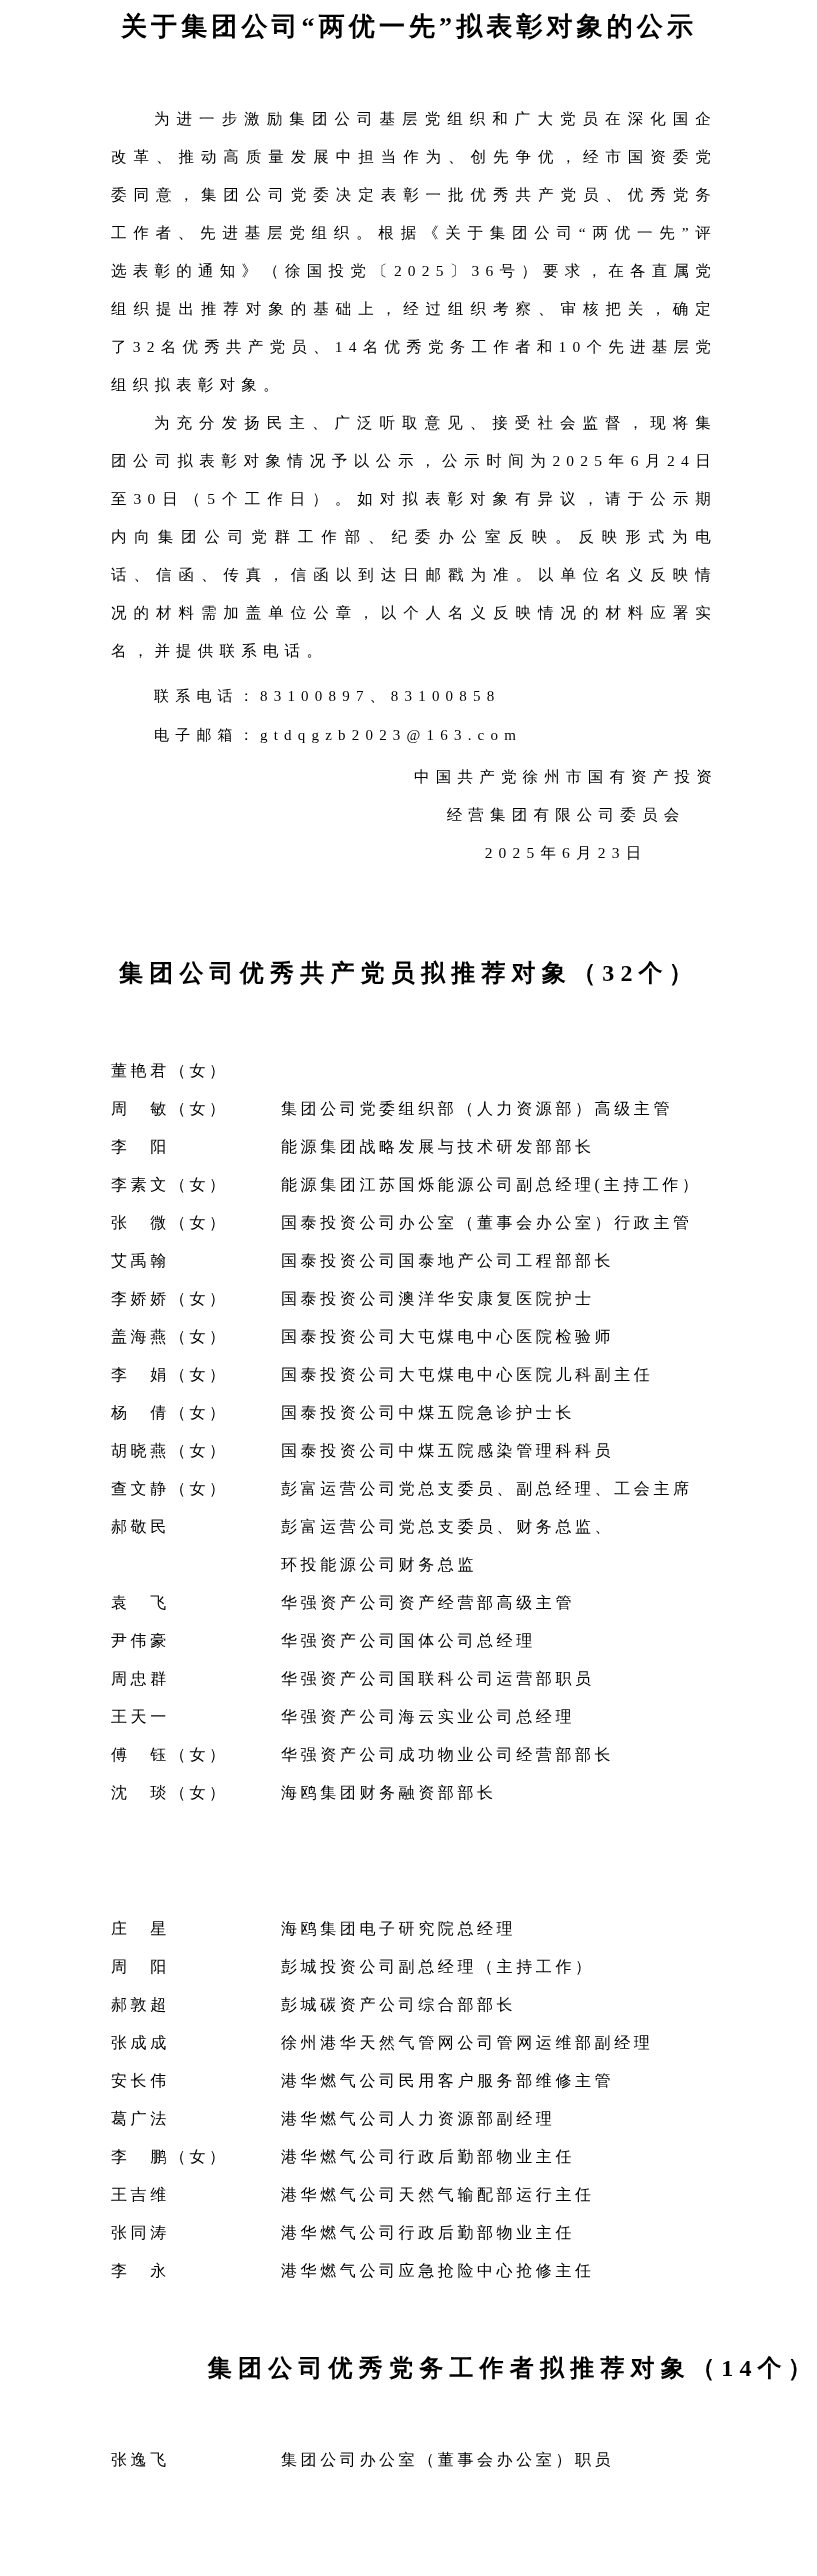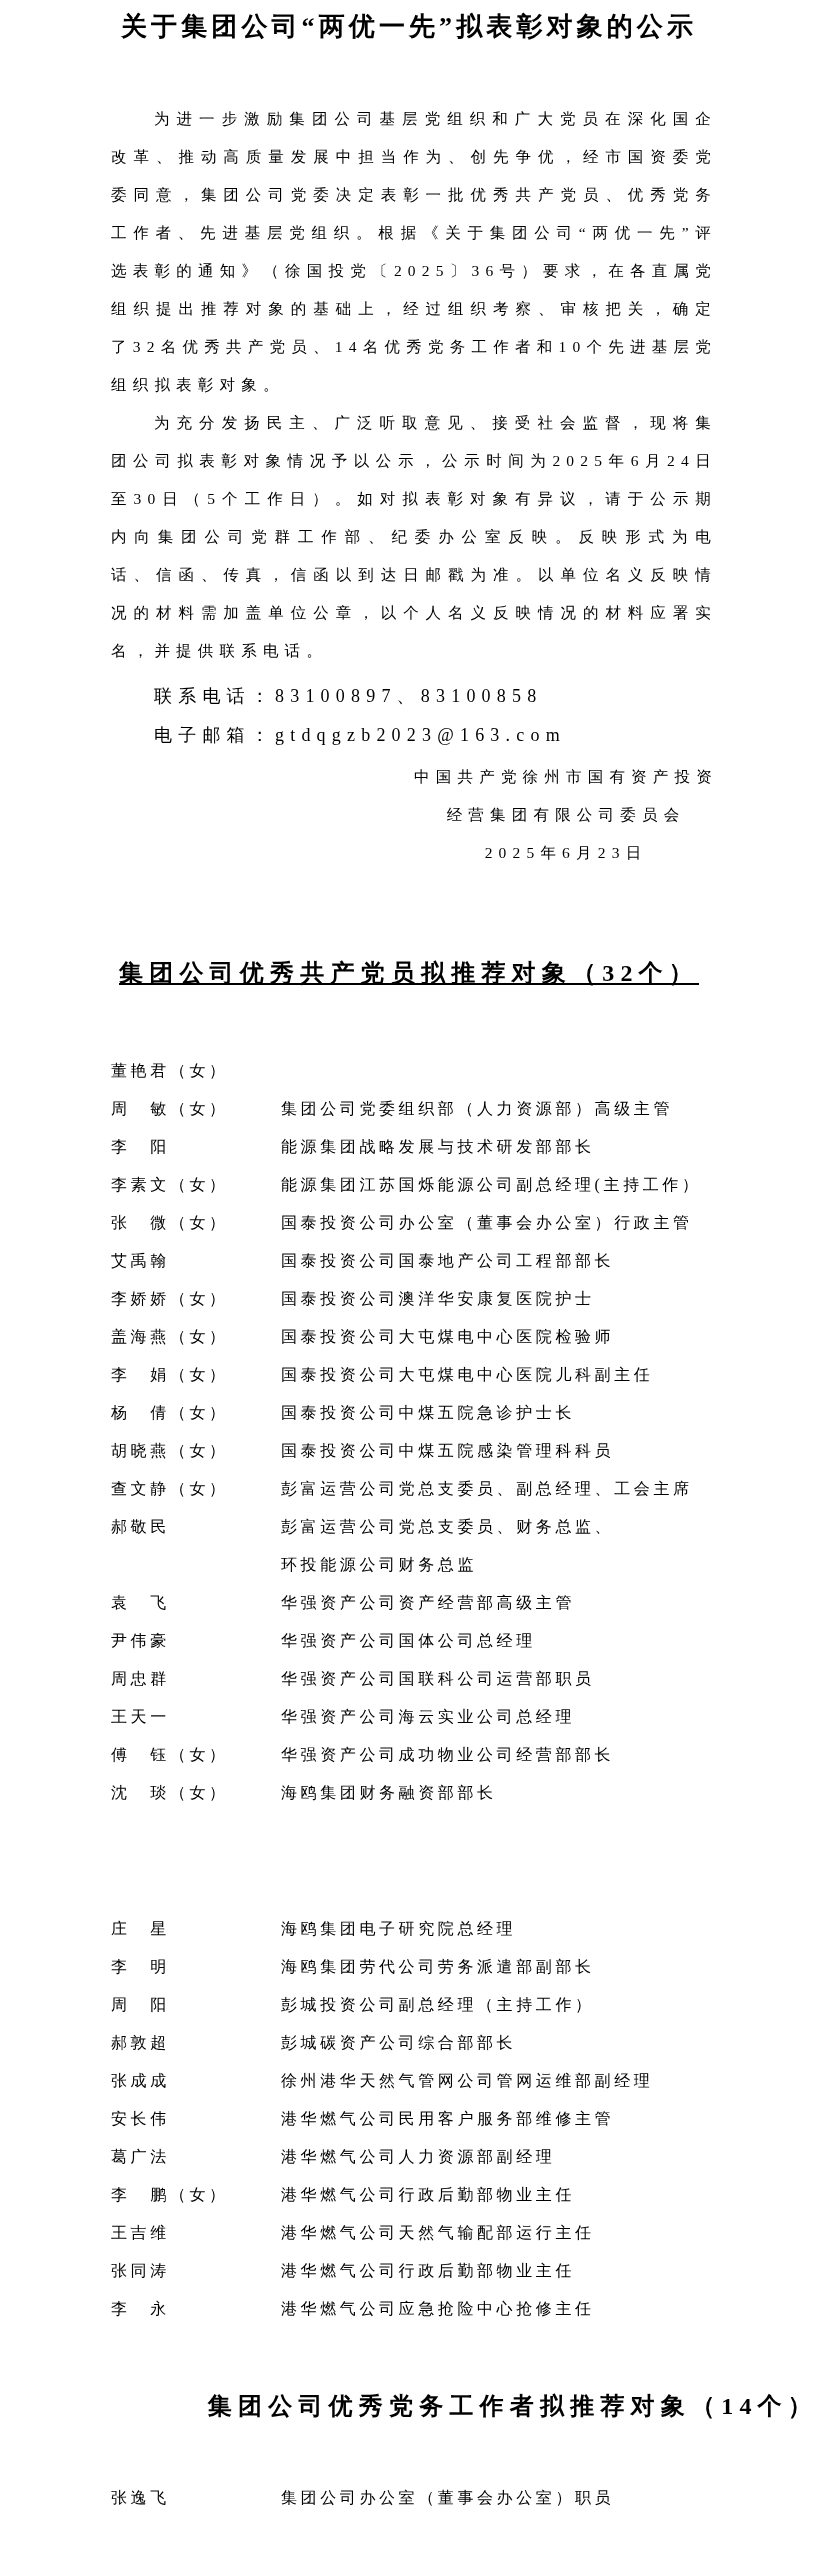--- a/index.html
+++ b/index.html
@@ -10,31 +10,31 @@
   .doc-title{
     margin:11.3px 0 0 0;text-align:center;
     font-size:26px;font-weight:bold;line-height:31px;letter-spacing:4.1px;
   }
   .intro{margin:58px 101px 0 111px;}
   .intro p{
     margin:0;font-size:15.5px;line-height:38px;letter-spacing:6.2px;
     text-align:justify;text-indent:43px;
   }
   .contact{margin:7.2px 101px 0 111px;}
-  .contact p{margin:0;font-size:18px;line-height:39px;letter-spacing:6.2px;text-indent:43px;}
+  .contact p{margin:0;font-size:15px;line-height:39px;letter-spacing:6.2px;text-indent:43px;}
   .signature{
     margin:2.6px 100px 0 auto;width:304px;text-align:center;
     font-size:15.5px;line-height:38px;letter-spacing:6.2px;
   }
   .signature div{white-space:nowrap;}
   .section-heading{
     margin:0;text-align:center;font-size:24px;font-weight:bold;
     line-height:33px;letter-spacing:6.2px;
   }
-  .sh-members{margin-top:85px;text-decoration:underline;}
+  .sh-members{margin-top:85px;}
   .sh-workers{margin-top:62px;text-align:right;}
   .row-list{margin-left:111px;margin-right:31px;}
   .rl-members1{margin-top:62px;}
   .rl-members2{margin-top:0;}
   .rl-workers{margin-top:56px;}
   .row{display:flex;font-size:16px;line-height:38px;letter-spacing:3.6px;align-items:center;}
   .cell-name{width:170px;flex:none;white-space:nowrap;}
   .cell-desc{flex:1;white-space:nowrap;}
   .page-gap{height:98px;}
 </style>
@@ -168,24 +168,20 @@
   <div class="page-gap"></div>
 
   <div class="row-list rl-members2">
 
       <div class="row">
         <span class="cell-name">庄　星</span>
         <span class="cell-desc">海鸥集团电子研究院总经理</span>
       </div>
 
 
-      <div class="row">
-        <span class="cell-name">李　明</span>
-        <span class="cell-desc">海鸥集团劳代公司劳务派遣部副部长</span>
-      </div>
 
       <div class="row">
         <span class="cell-name">周　阳</span>
         <span class="cell-desc">彭城投资公司副总经理（主持工作）</span>
       </div>
 
       <div class="row">
         <span class="cell-name">郝敦超</span>
         <span class="cell-desc">彭城碳资产公司综合部部长</span>
       </div>

